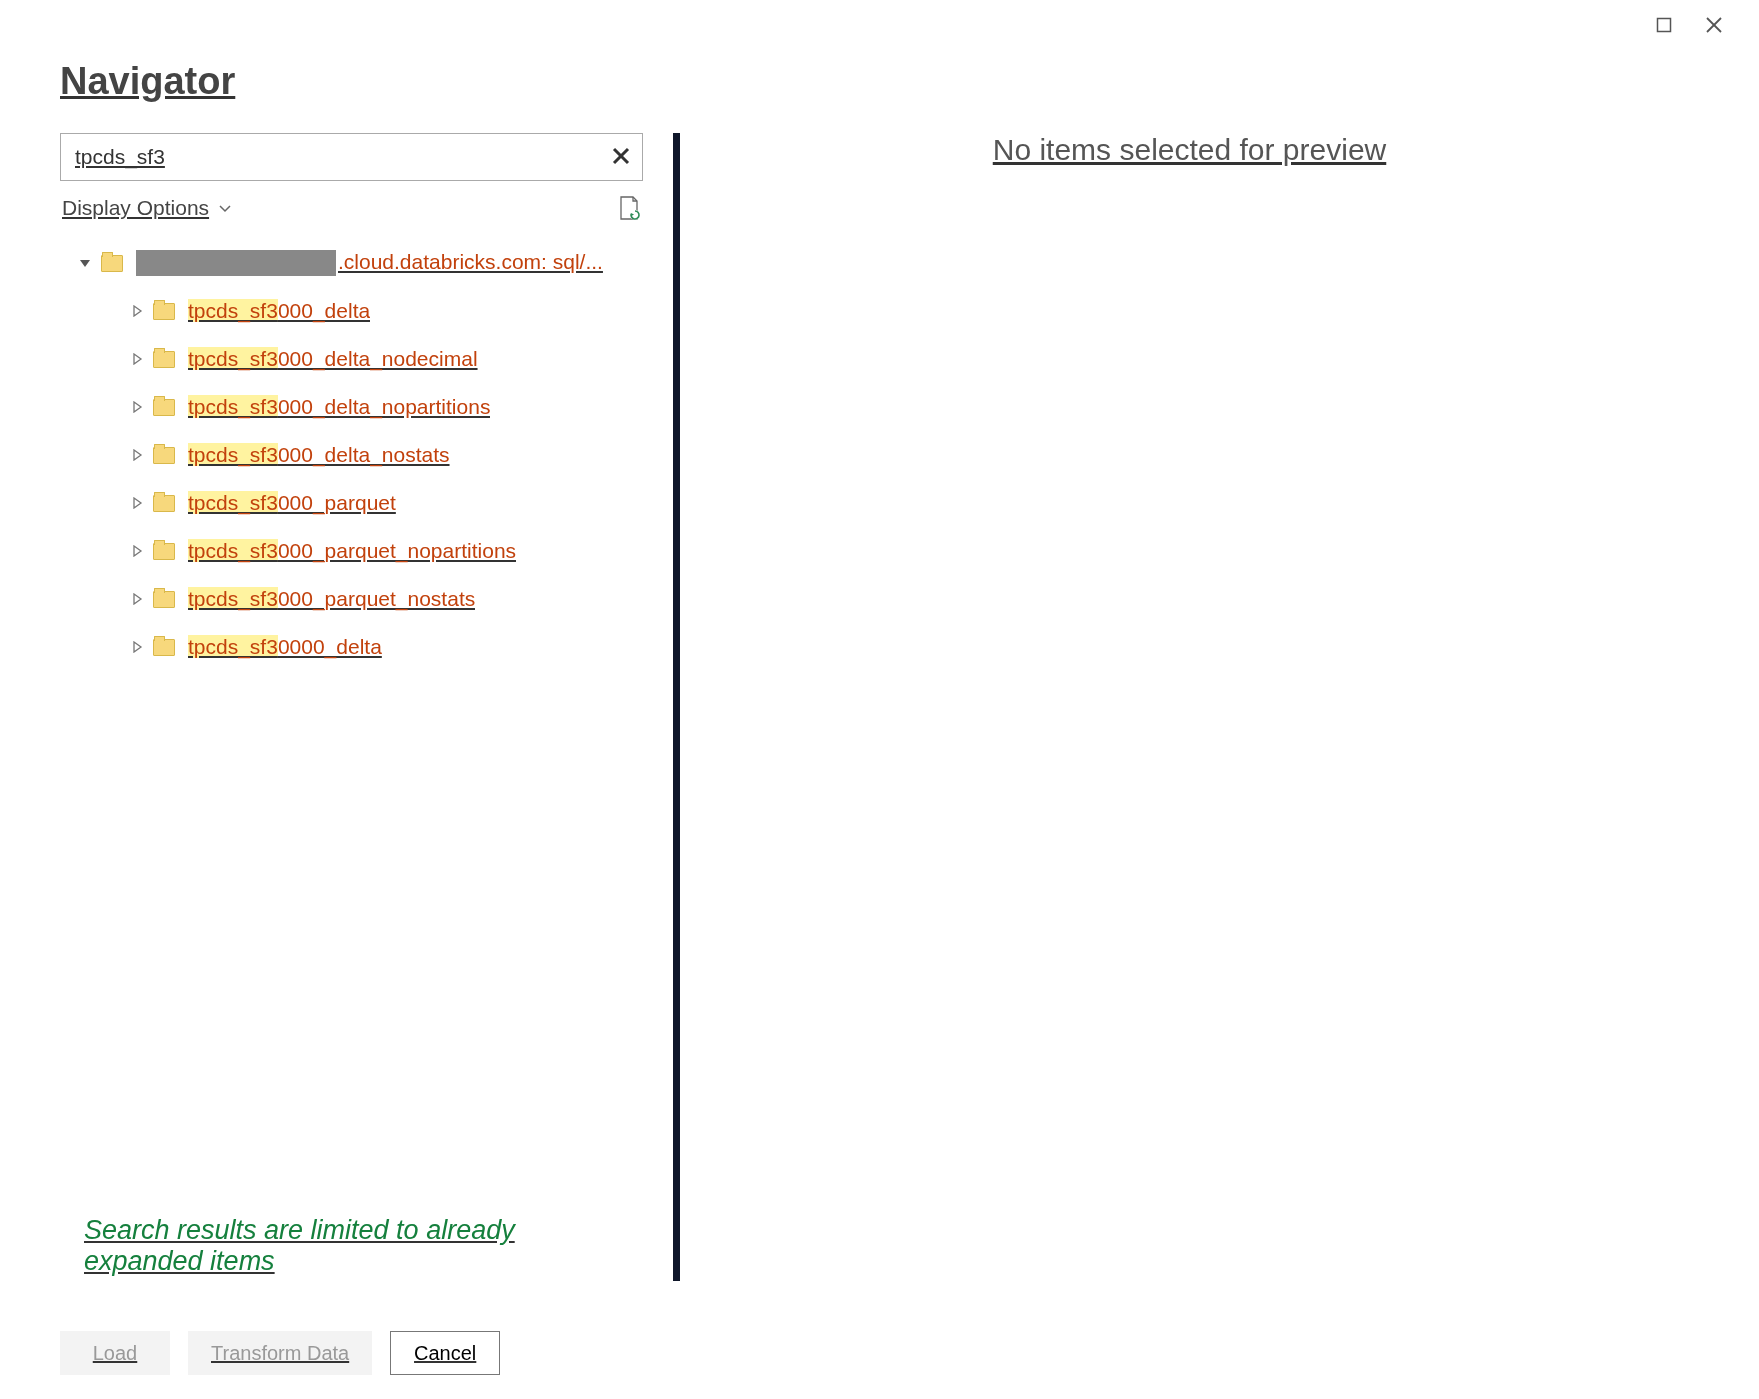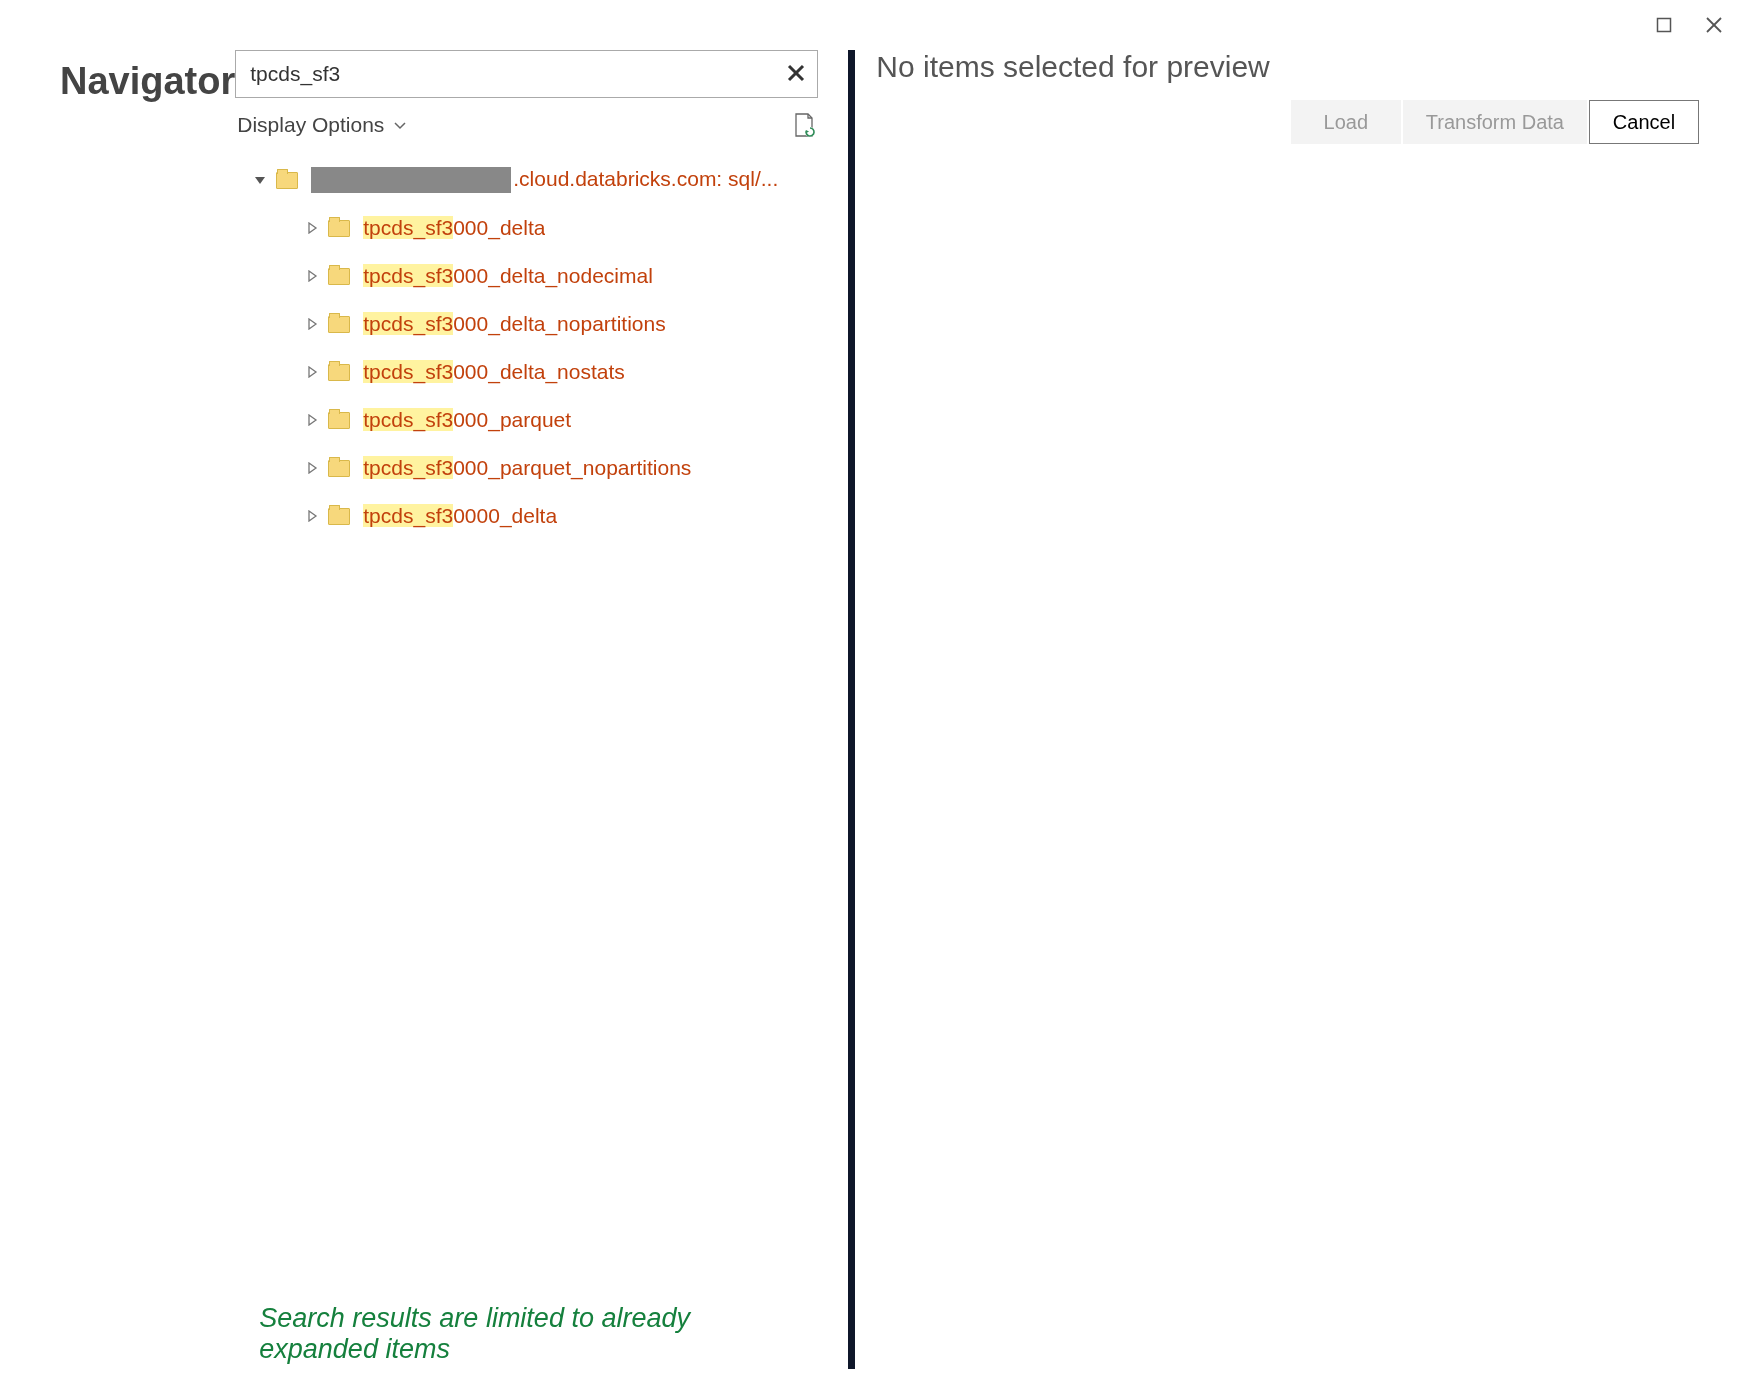--- a/index.html
+++ b/index.html
@@ -30,22 +30,23 @@
     width: 50px;
     height: 40px;
     display: flex;
     align-items: center;
     justify-content: center;
     cursor: pointer;
   }
   .dialog-body {
     flex: 1;
     display: flex;
-    flex-direction: row;
-    padding: 0 60px 30px 60px;
+    flex-direction: column;
+    padding: 0 60px 24px 60px;
+    text-decoration: underline;
   }
   .dialog-title {
     font-size: 38px;
     font-weight: 600;
     color: #444;
     margin: 10px 0 30px 0;
   }
   .content-row {
     flex: 1;
     display: flex;
@@ -196,22 +197,22 @@
     background: #fff3a0;
   }
   .footer-note {
     font-style: italic;
     color: #15803d;
     font-size: 27px;
     padding: 18px 8px 4px 24px;
   }
   .button-row {
     display: flex;
-    justify-content: flex-end;
-    gap: 2px;
+    justify-content: flex-start;
+    gap: 18px;
     padding-top: 50px;
   }
   .btn {
     min-width: 110px;
     height: 44px;
     padding: 0 22px;
     font-size: 20px;
     display: flex;
     align-items: center;
     justify-content: center;
@@ -378,20 +379,32 @@
               <div class="tree-row">
                 <span class="indent" style="width:66px"></span>
                 <span class="toggle">
                   <svg width="12" height="12" viewBox="0 0 12 12">
                     <polygon points="3,1 10,6 3,11" fill="none" stroke="#777" stroke-width="1.3"></polygon>
                   </svg>
                 </span>
                 <span class="node-icon">
                   <span class="folder-icon"></span>
                 </span>
+                <span class="node-label"><span class="hl">tpcds_sf3</span>000_parquet_nostats</span>
+              </div>
+              <div class="tree-row">
+                <span class="indent" style="width:66px"></span>
+                <span class="toggle">
+                  <svg width="12" height="12" viewBox="0 0 12 12">
+                    <polygon points="3,1 10,6 3,11" fill="none" stroke="#777" stroke-width="1.3"></polygon>
+                  </svg>
+                </span>
+                <span class="node-icon">
+                  <span class="folder-icon"></span>
+                </span>
                 <span class="node-label"><span class="hl">tpcds_sf3</span>0000_delta</span>
               </div>
             </div>
 
         </div>
 
         <div class="footer-note">Search results are limited to already expanded items</div>
       </div>
 
       <div class="right-pane">

